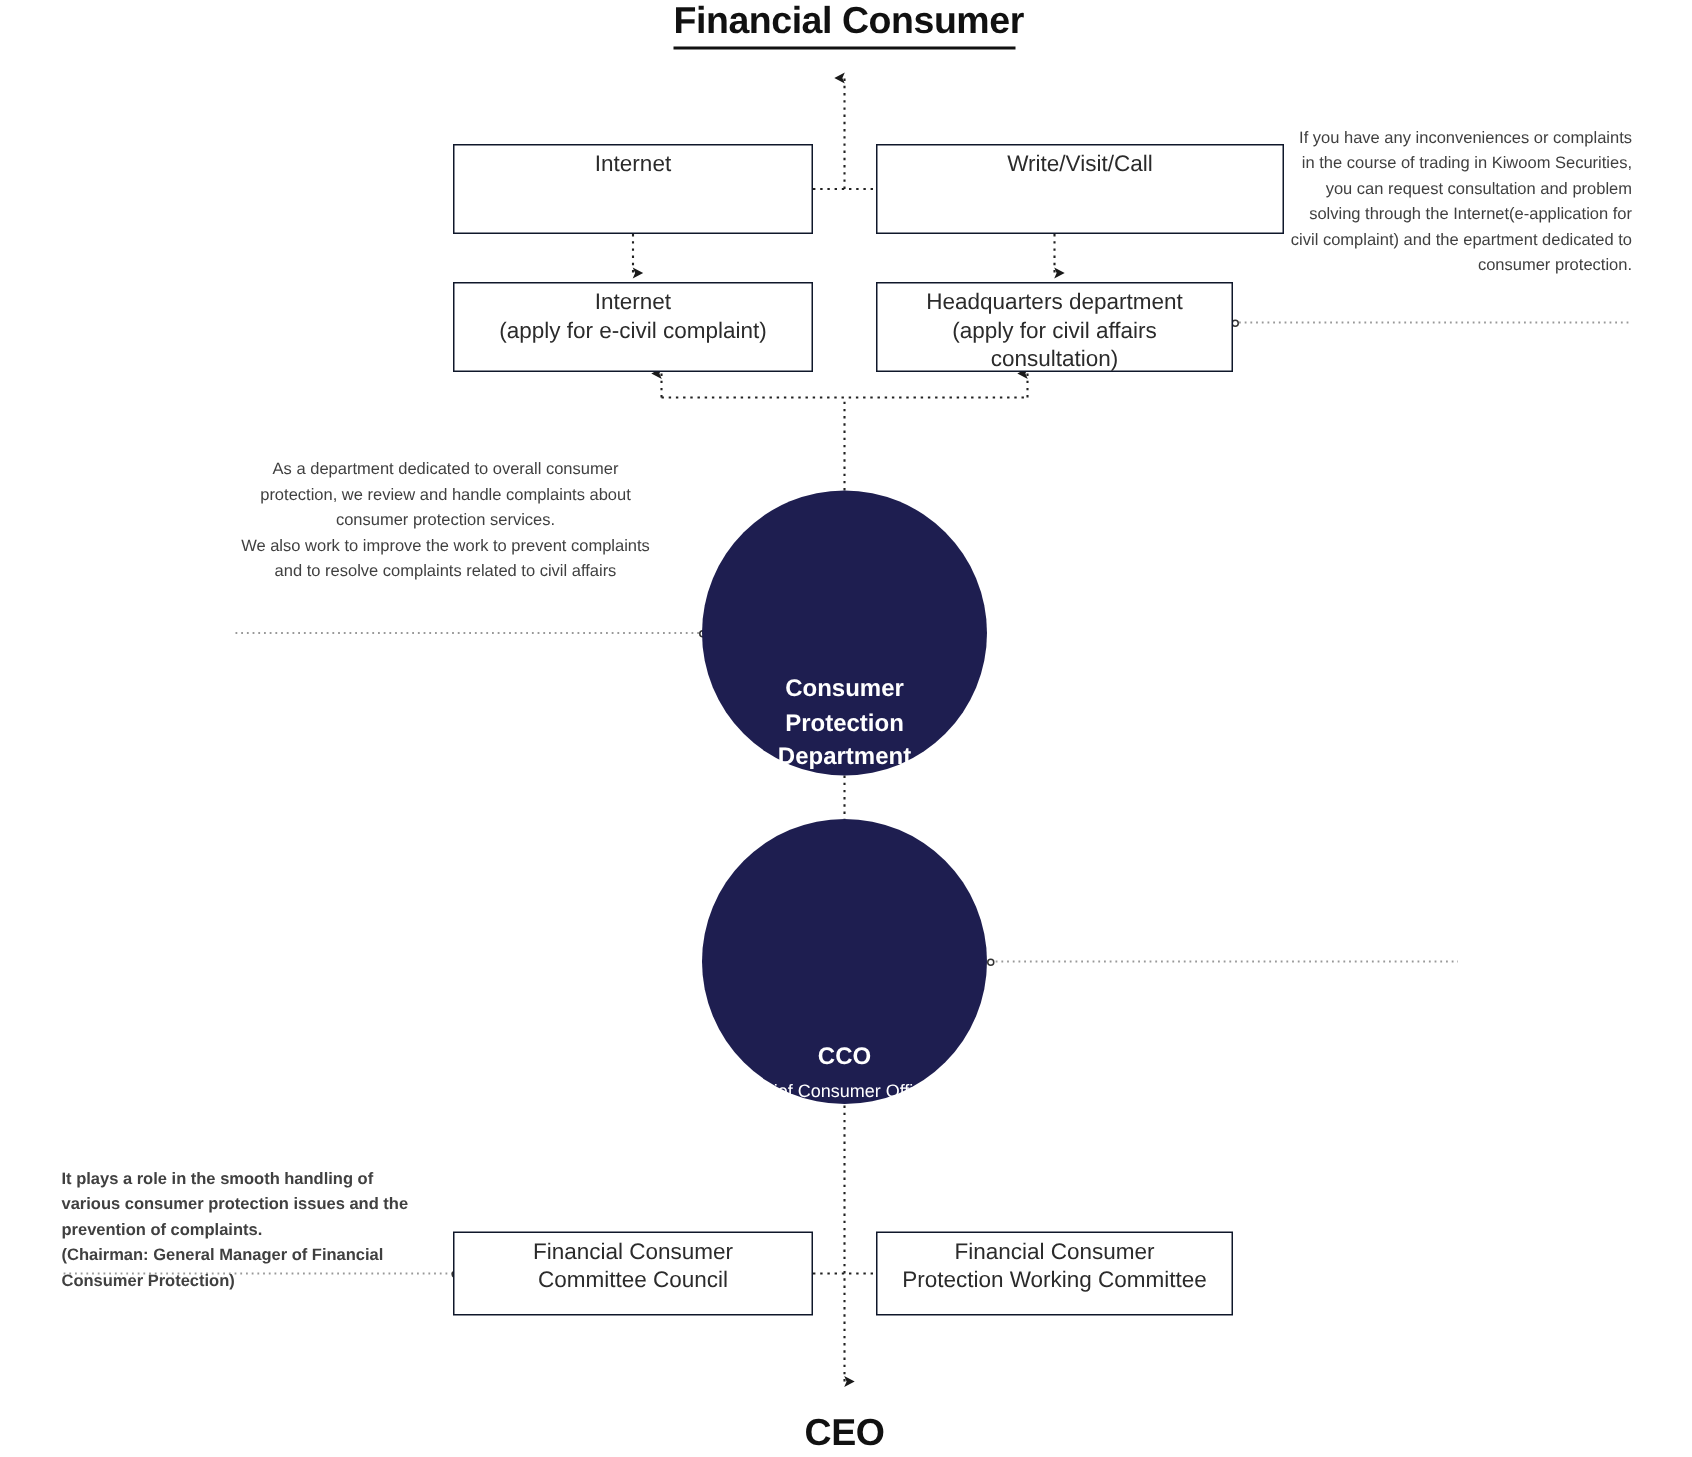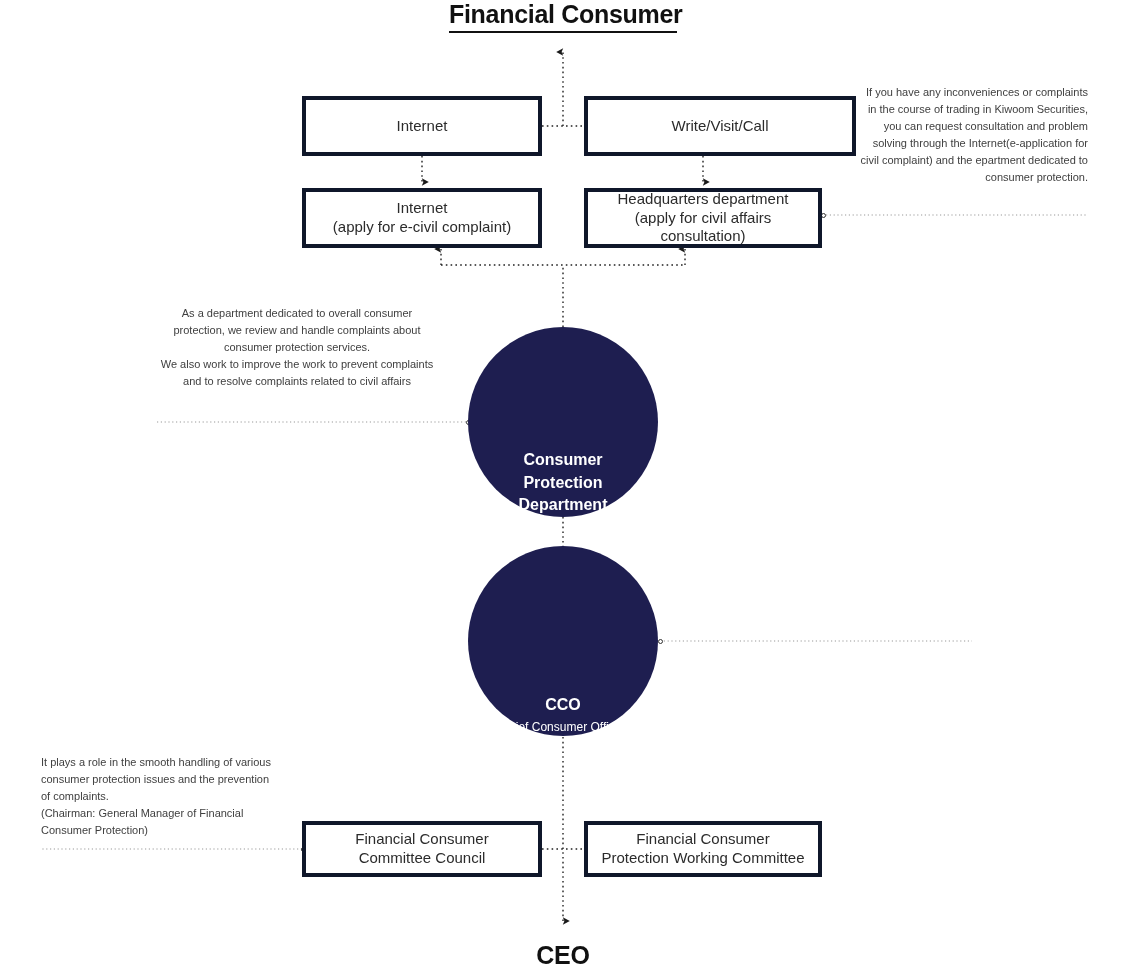--- a/index.html
+++ b/index.html
@@ -42,24 +42,24 @@
   .endpoint-label .rule {
     display: block;
     height: 2px;
     background: #111111;
     margin-top: 2px;
   }
 
   
   .box {
     position: absolute;
-    border: 4px solid #0f172a;
+    border: 1px solid #0f172a;
     background: #ffffff;
     display: flex;
-    align-items: center;
+    align-items: flex-start;
     justify-content: center;
     text-align: center;
     font-size: 15px;
     line-height: 1.25;
     color: #2b2b2b;
     padding: 4px 8px;
   }
   .box .l2 { display: block; }
 
   
@@ -222,21 +222,21 @@
     </span>
   </div>
 
   <div class="box" style="left:584px; top:821px; width:238px; height:56px;">
     <span>
       <span class="l2">Financial Consumer</span>
       <span class="l2">Protection Working Committee</span>
     </span>
   </div>
 
-  <div class="note left" style="left:41px; top:754px; width:232px;">
+  <div class="note left" style="left:41px; top:778px; width:232px;font-weight:bold;">
     <div>It plays a role in the smooth handling of various consumer protection issues and the prevention of complaints.</div>
     <div>(Chairman: General Manager of Financial Consumer Protection)</div>
   </div>
 
   <div class="endpoint-label" style="left:503px; top:941px; width:120px;">
     <span>CEO</span>
     
   </div>
 
 </div>

